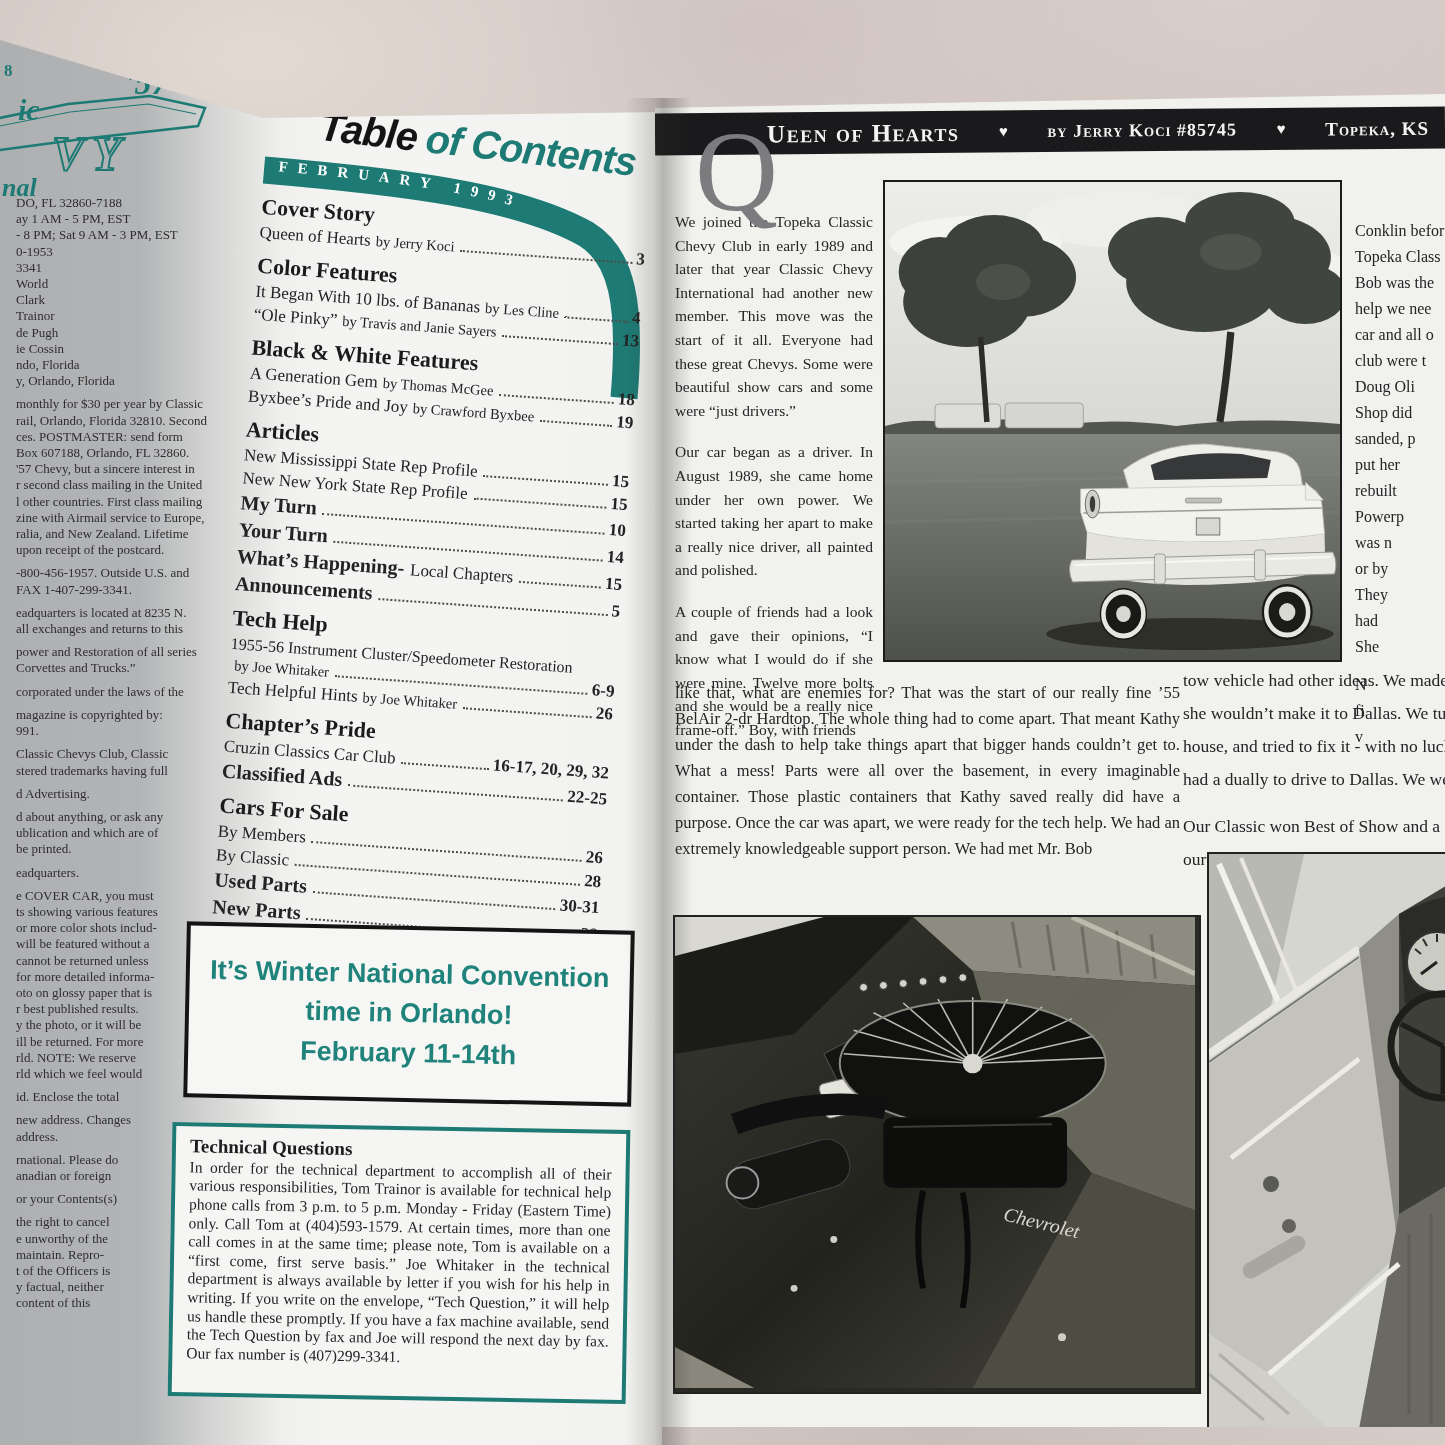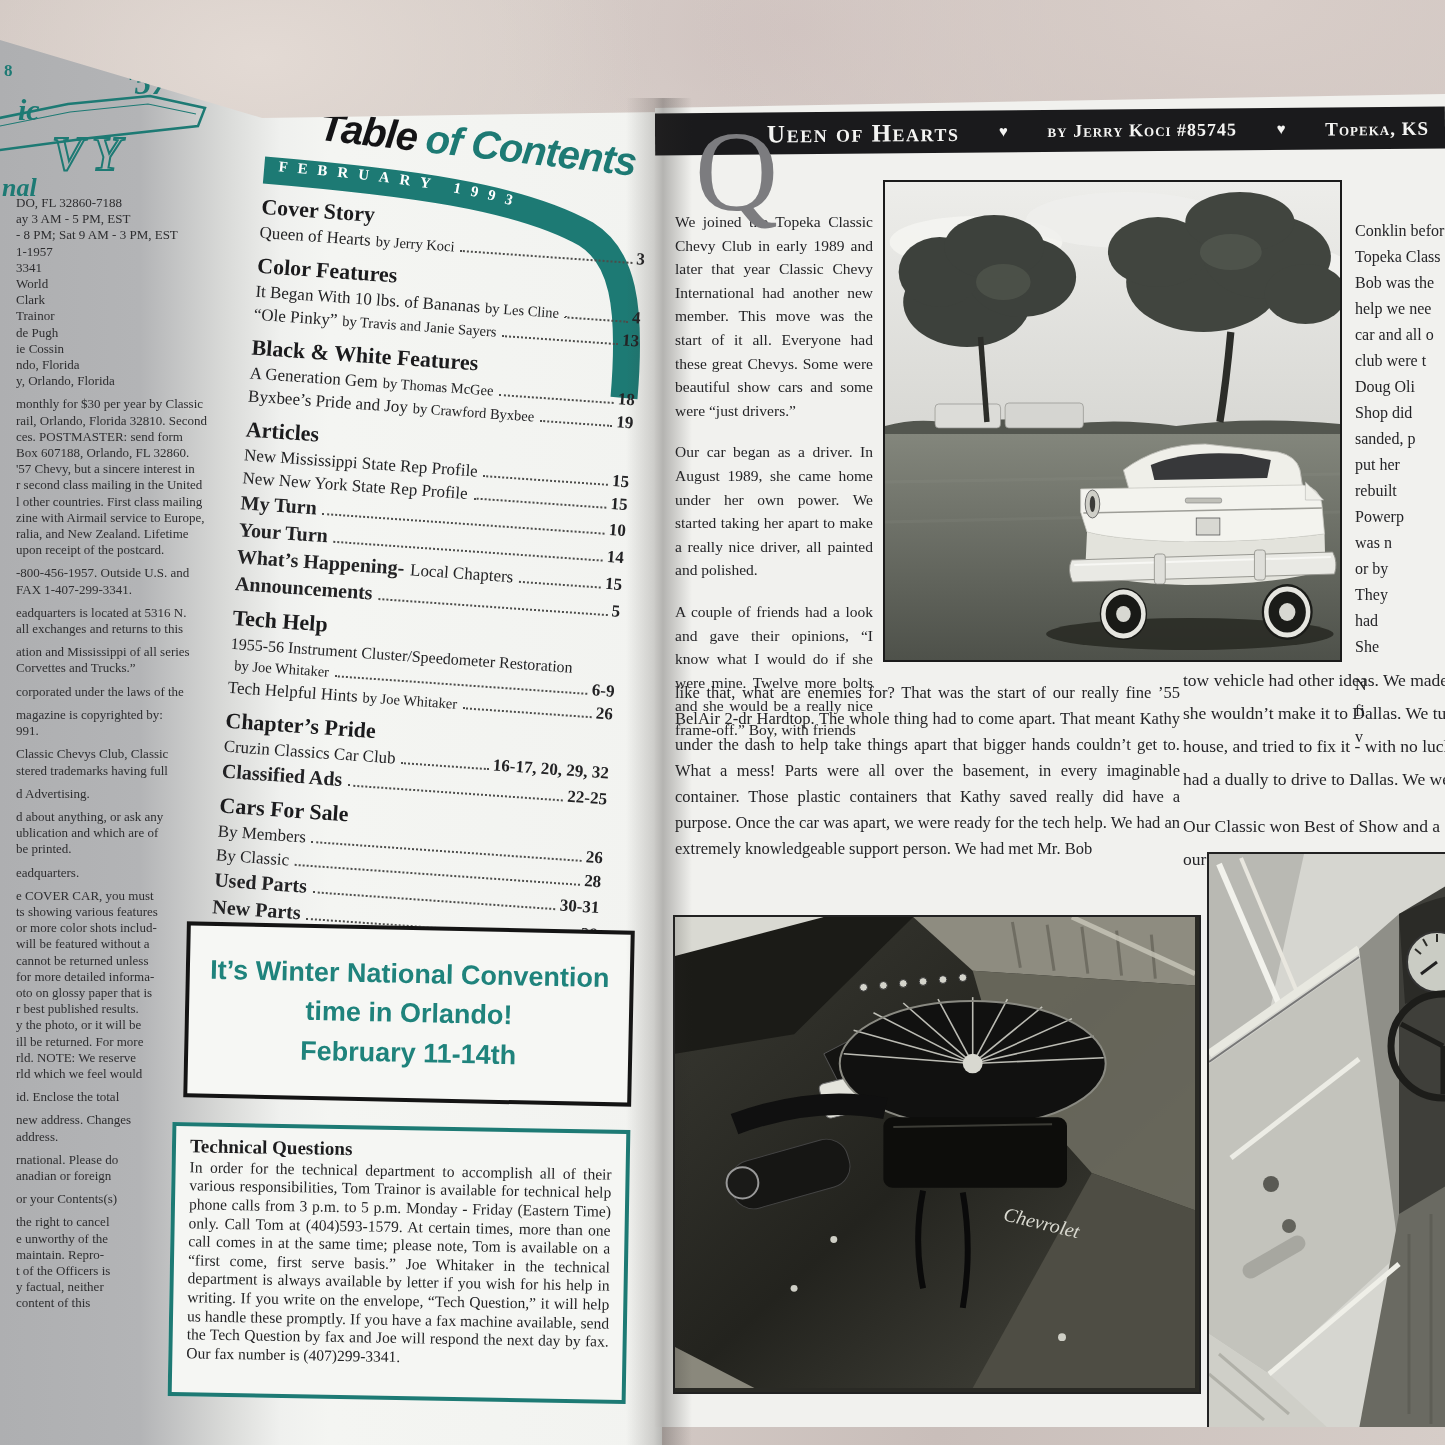--- a/index.html
+++ b/index.html
@@ -77,23 +77,23 @@
       <path d="M-30,72 L68,52 L150,44 L205,56 L198,74 L90,86 L-30,102 Z" fill="none" stroke="#1d7a74" stroke-width="2.5"></path>
       <path d="M-30,80 L70,60 L148,52 L196,62" fill="none" stroke="#1d7a74" stroke-width="1.2"></path>
       <text x="18" y="68" font-family="Liberation Serif, serif" font-style="italic" font-size="30" font-weight="bold" fill="#1d7a74">ic</text>
       <text x="125" y="42" font-family="Liberation Serif, serif" font-style="italic" font-size="34" font-weight="bold" fill="#1d7a74">'57</text>
       <text x="52" y="118" font-family="Liberation Serif, serif" font-style="italic" font-size="48" font-weight="bold" fill="none" stroke="#1d7a74" stroke-width="2" letter-spacing="8">VY</text>
       <text x="2" y="144" font-family="Liberation Serif, serif" font-style="italic" font-size="26" font-weight="bold" fill="#1d7a74">nal</text>
     </svg>
 
     <div class="masthead">
         <div class="mh-line">DO, FL 32860-7188</div>
-        <div class="mh-line">ay 3 AM - 5 PM, EST</div>
+        <div class="mh-line">ay 1 AM - 5 PM, EST</div>
         <div class="mh-line">- 8 PM; Sat 9 AM - 3 PM, EST</div>
-        <div class="mh-line">1-1957</div>
+        <div class="mh-line">0-1953</div>
         <div class="mh-line">3341</div>
         <div class="mh-line">World</div>
         <div class="mh-line">Clark</div>
         <div class="mh-line">Trainor</div>
         <div class="mh-line">de Pugh</div>
         <div class="mh-line">ie Cossin</div>
         <div class="mh-line">ndo, Florida</div>
         <div class="mh-line">y, Orlando, Florida</div>
         <div class="mh-line gap"></div>
         <div class="mh-line">monthly for $30 per year by Classic</div>
@@ -103,24 +103,24 @@
         <div class="mh-line">'57 Chevy, but a sincere interest in</div>
         <div class="mh-line">r second class mailing in the United</div>
         <div class="mh-line">l other countries.  First class mailing</div>
         <div class="mh-line">zine with Airmail service to Europe,</div>
         <div class="mh-line">ralia, and New Zealand.  Lifetime</div>
         <div class="mh-line">upon receipt of the postcard.</div>
         <div class="mh-line gap"></div>
         <div class="mh-line">-800-456-1957.  Outside U.S. and</div>
         <div class="mh-line">FAX 1-407-299-3341.</div>
         <div class="mh-line gap"></div>
-        <div class="mh-line">eadquarters is located at 5316 N.</div>
+        <div class="mh-line">eadquarters is located at 8235 N.</div>
         <div class="mh-line">all exchanges and returns to this</div>
         <div class="mh-line gap"></div>
-        <div class="mh-line">ation and Mississippi of all series</div>
+        <div class="mh-line">power and Restoration of all series</div>
         <div class="mh-line">Corvettes and Trucks.”</div>
         <div class="mh-line gap"></div>
         <div class="mh-line">corporated under the laws of the</div>
         <div class="mh-line gap"></div>
         <div class="mh-line">magazine is copyrighted by:</div>
         <div class="mh-line">991.</div>
         <div class="mh-line gap"></div>
         <div class="mh-line">Classic Chevys Club, Classic</div>
         <div class="mh-line">stered trademarks having full</div>
         <div class="mh-line gap"></div>

